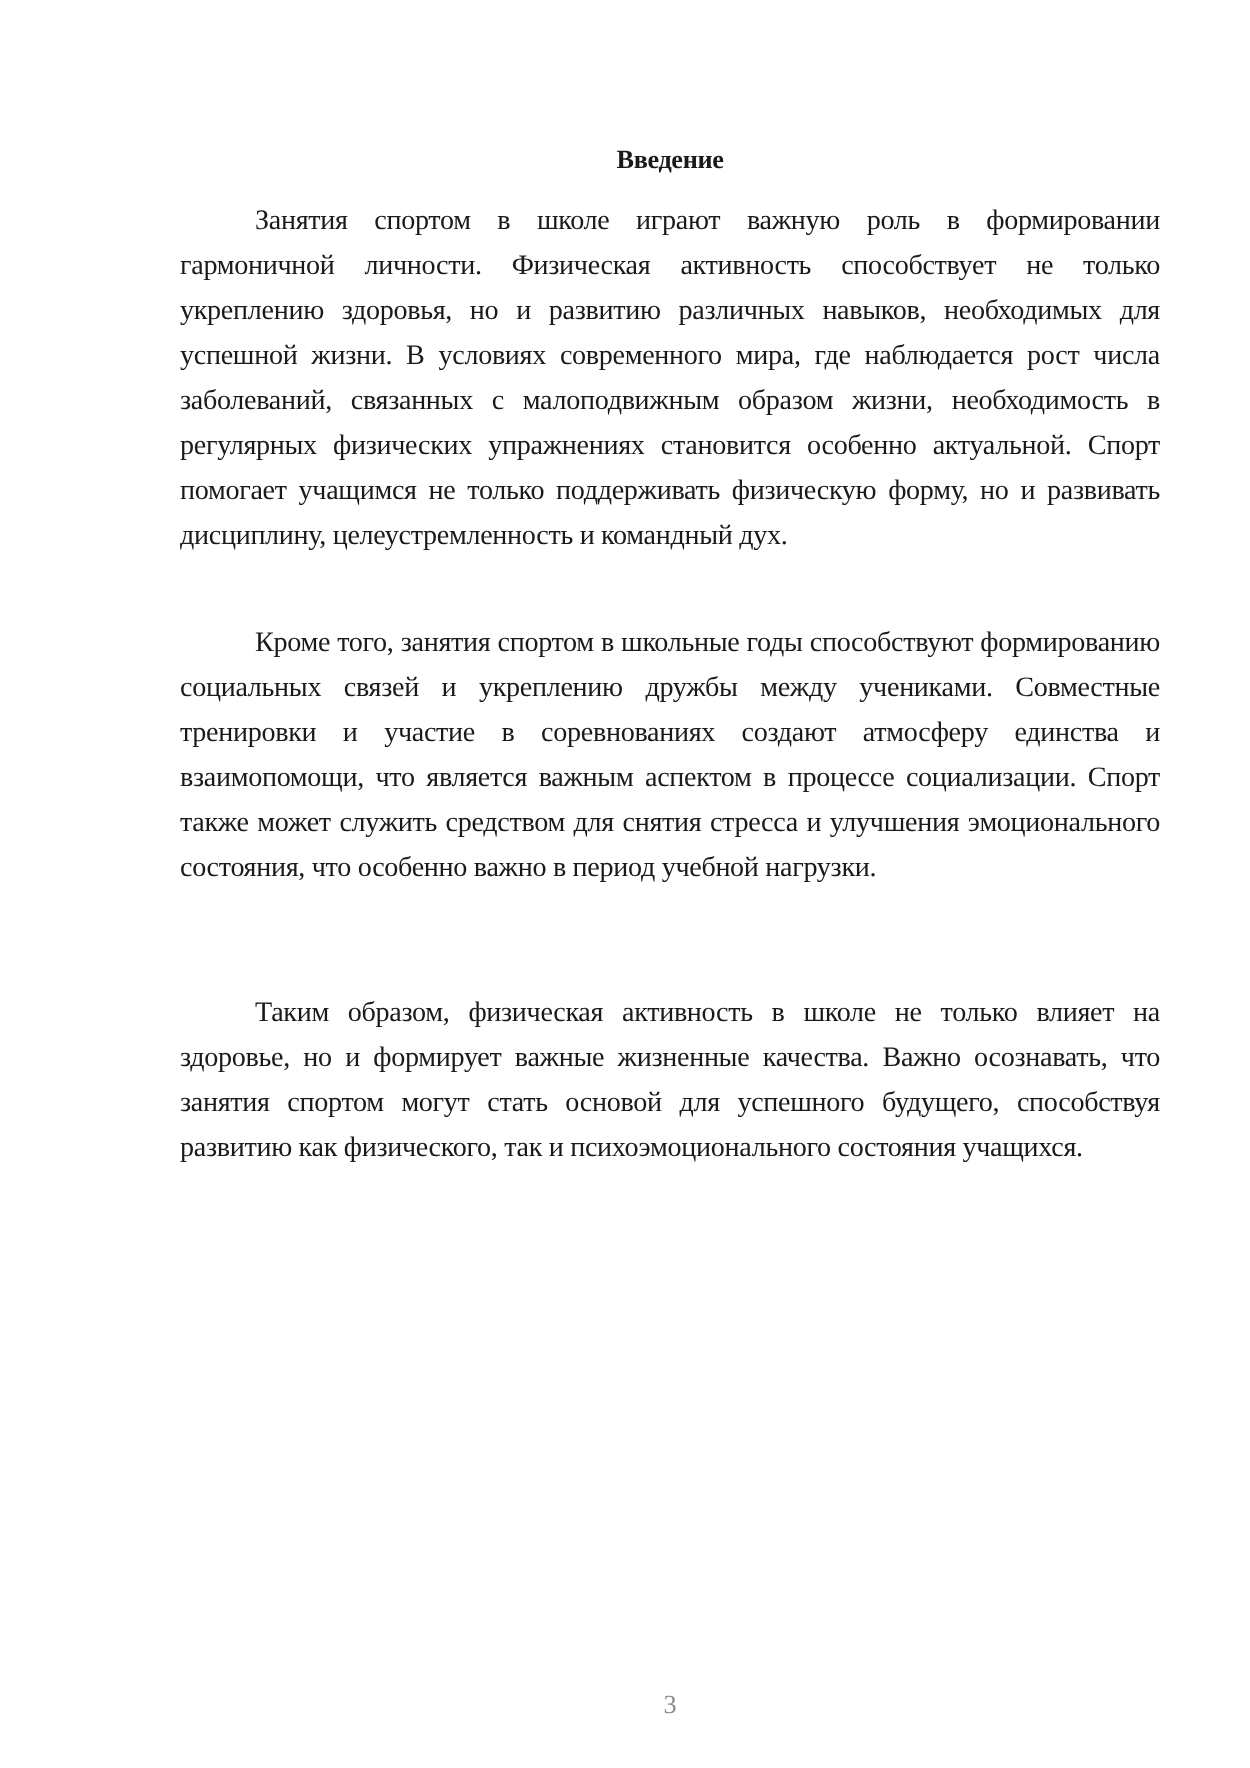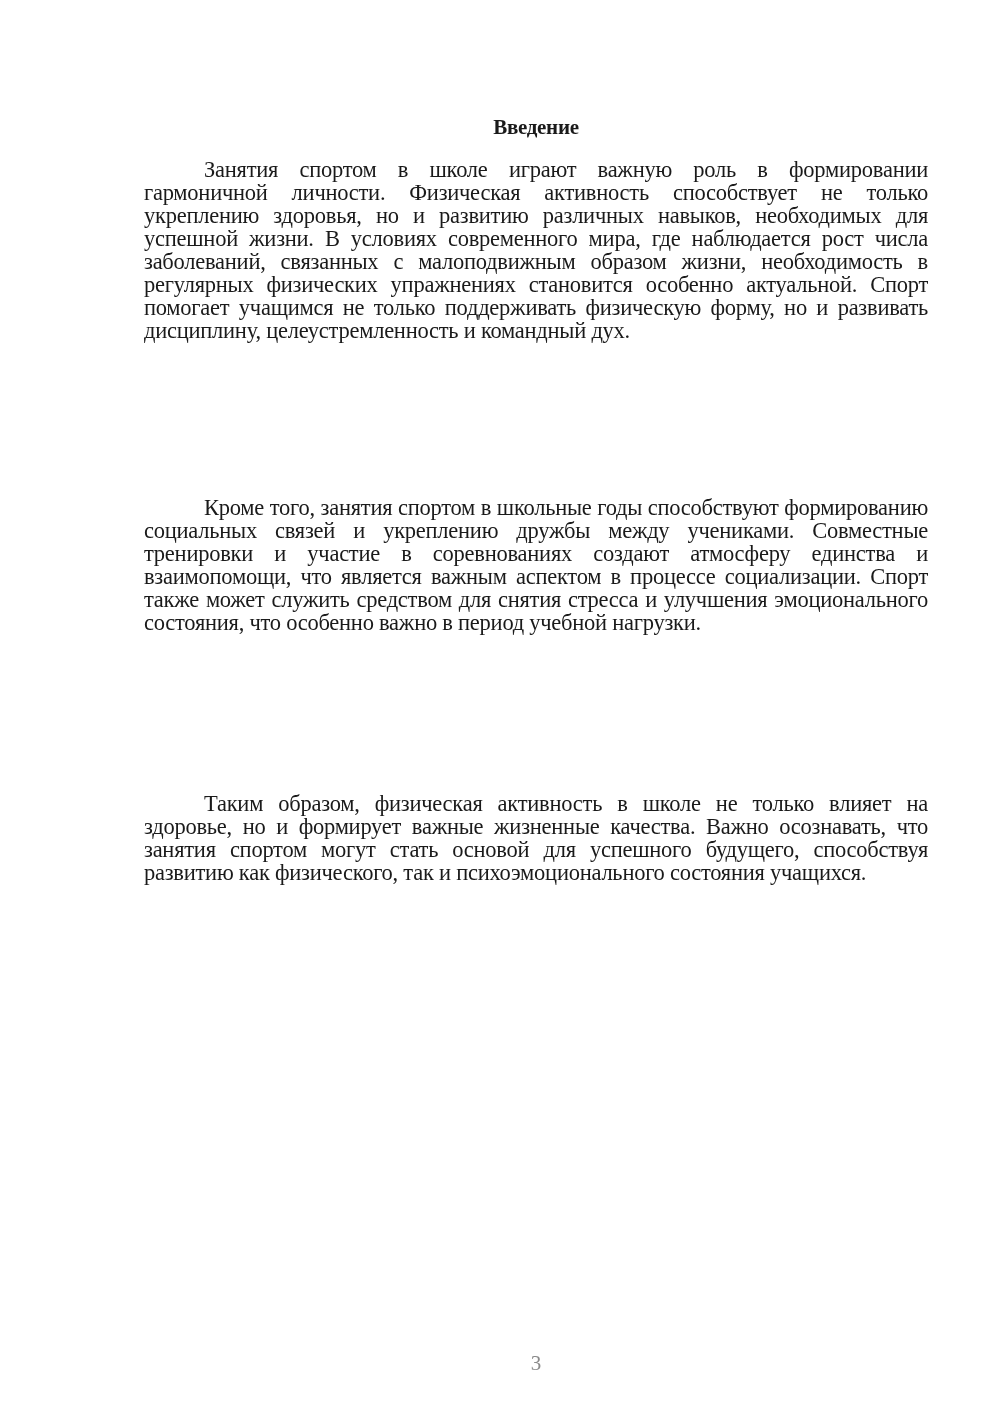--- a/index.html
+++ b/index.html
@@ -32,21 +32,21 @@
       font-weight: bold;
       font-size: 21px;
       line-height: 30px;
       letter-spacing: -0.3px;
     }
     .content {
       position: absolute;
       left: 144px;
       width: 784px;
       font-size: 22.5px;
-      line-height: 23px;
+      line-height: 36px;
       text-align: justify;
       letter-spacing: -0.25px;
     }
     .para {
       margin: 0;
       text-indent: 60px;
       text-align: justify;
       text-align-last: left;
     }
     #p1 { top: 142px; }

